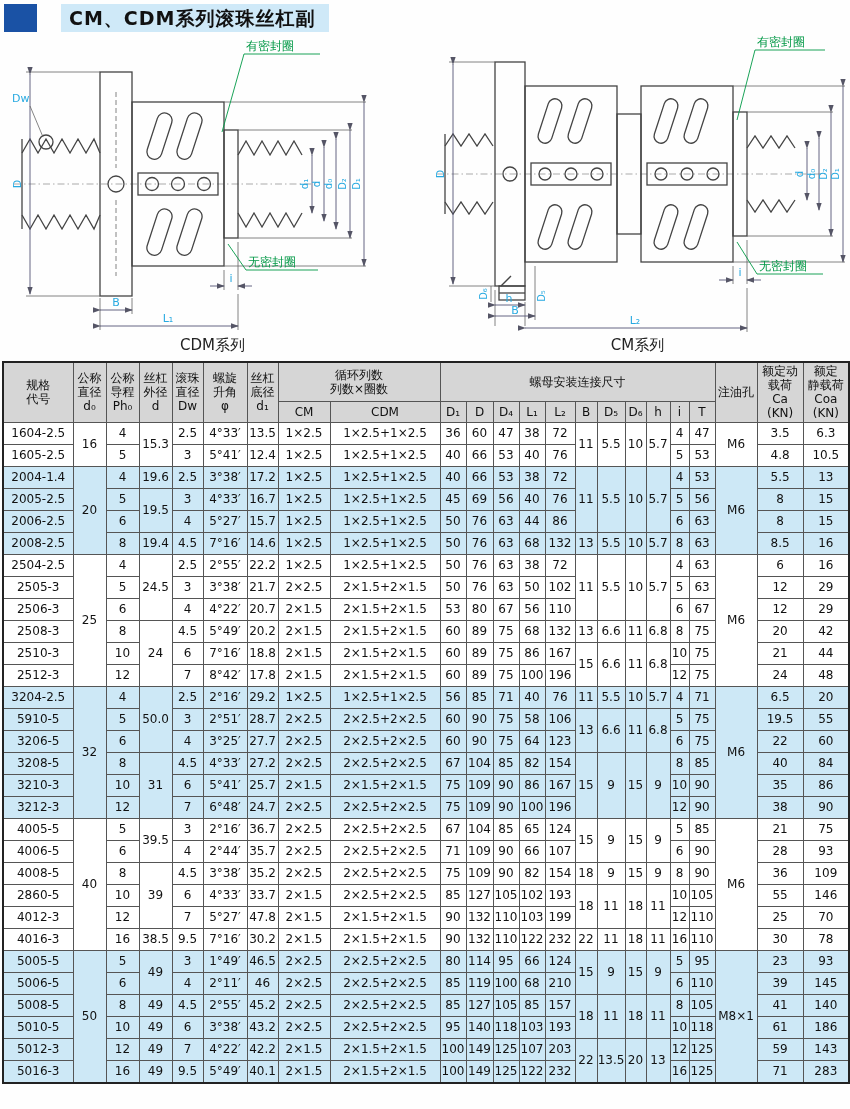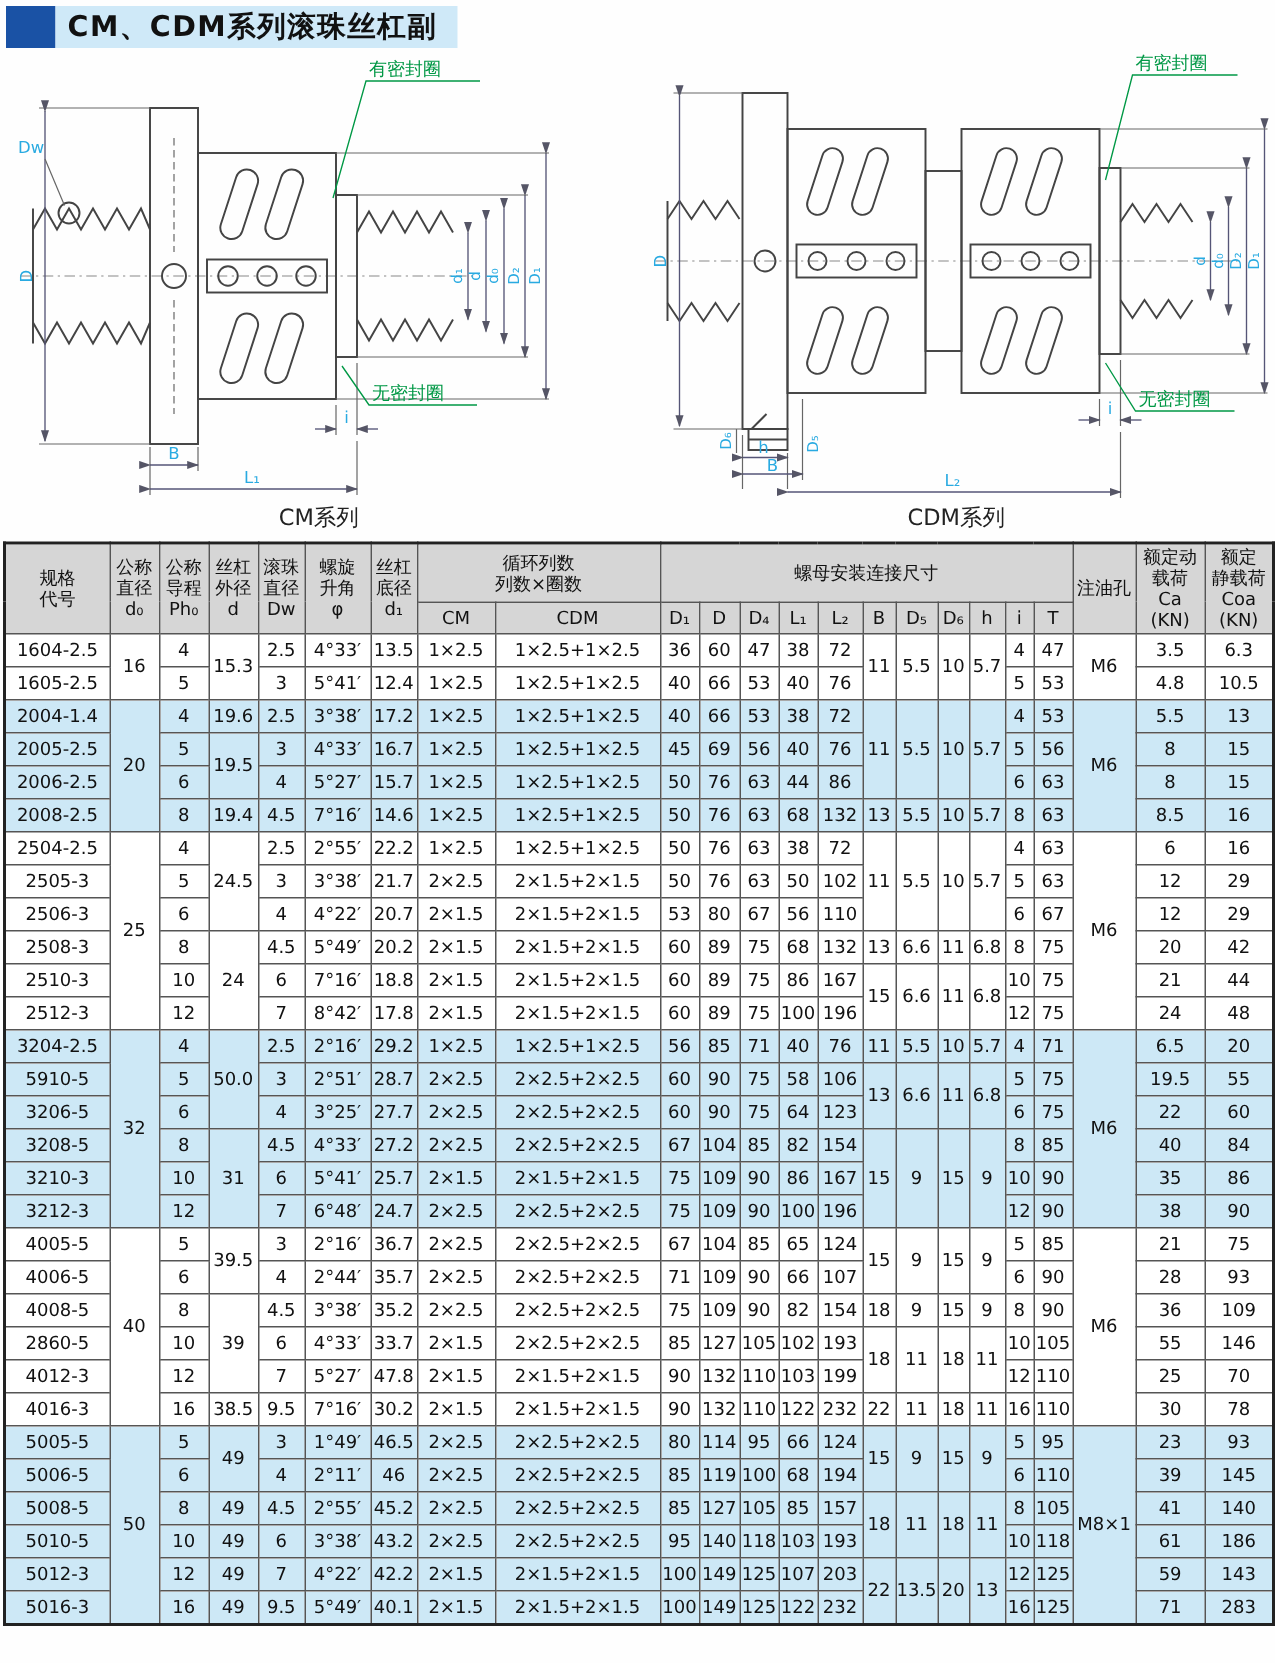--- a/index.html
+++ b/index.html
@@ -2,21 +2,21 @@
 <html><head>
 <meta charset="utf-8">
 <style>
   html,body{margin:0;padding:0;background:#fff;}
   .page{width:850px;height:1109px;background:#fefefe;position:relative;
         font-family:"DejaVu Sans",sans-serif;color:#111;overflow:hidden;}
   
   .title-bar{display:flex;align-items:stretch;margin:4px 0 2px 4px;height:28px;}
   .title-square{width:33px;background:#1a52a5;}
   .title-text{background:#cfe9f8;font-weight:bold;font-size:19px;line-height:28px;
-              padding:0 14px 0 8px;letter-spacing:1px;}
+              padding:0 14px 0 8px;letter-spacing:1px;margin-left:24px;}
   
   .diagrams{display:flex;}
   .diagram{width:425px;height:300px;}
   .captions{display:flex;}
   .caption{width:425px;text-align:center;font-size:15px;color:#222;padding:2px 0 6px 0;}
   svg .part{stroke:#444;stroke-width:1.3;fill:none;}
   svg .thin{stroke:#666;stroke-width:0.8;fill:none;}
   svg .dimline{stroke:#557;stroke-width:0.9;fill:none;}
   svg .cl{stroke:#888;stroke-width:0.7;stroke-dasharray:7 3 1.5 3;fill:none;}
   svg text.dim{fill:#29aae1;font-size:11px;font-family:"DejaVu Sans",sans-serif;}
@@ -216,22 +216,22 @@
       <text class="dim" text-anchor="middle" x="90" y="280">B</text>
       <text class="dimsm" text-anchor="middle" transform="rotate(-90 120 262)" x="120" y="262">D₅</text>
       <text class="dim" text-anchor="middle" x="210" y="290">L₂</text>
       <text class="dim" text-anchor="middle" x="315" y="242">i</text>
       <text class="seal" x="332" y="12">有密封圈</text>
       <text class="seal" x="334" y="236">无密封圈</text>
     </svg>
   </div>
 
   <div class="captions">
+    <div class="caption">CDM系列</div>
     <div class="caption">CM系列</div>
-    <div class="caption">CDM系列</div>
   </div>
 
   <table class="spec">
     <colgroup>
       <col style="width:70px">
         <col style="width:33px">
         <col style="width:33px">
       <col style="width:33px">
         <col style="width:31px">
         <col style="width:44px">
@@ -840,21 +840,21 @@
           <td>6</td>
           <td>4</td>
           <td>2°11′</td>
           <td>46</td>
           <td>2×2.5</td>
           <td>2×2.5+2×2.5</td>
           <td>85</td>
           <td>119</td>
           <td>100</td>
           <td>68</td>
-          <td>194</td>
+          <td>210</td>
           <td>6</td>
           <td>110</td>
           <td>39</td>
           <td>145</td>
         </tr>
         <tr class="shade">
           <td>5008-5</td>
           <td>8</td>
           <td>49</td>
           <td>4.5</td>

